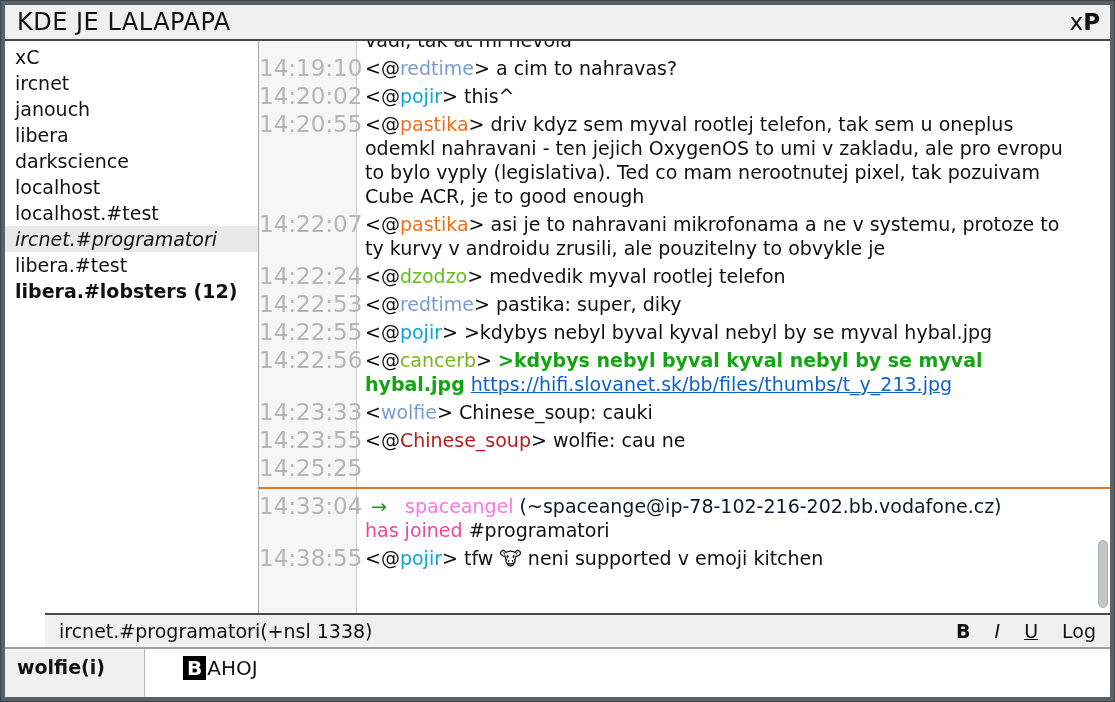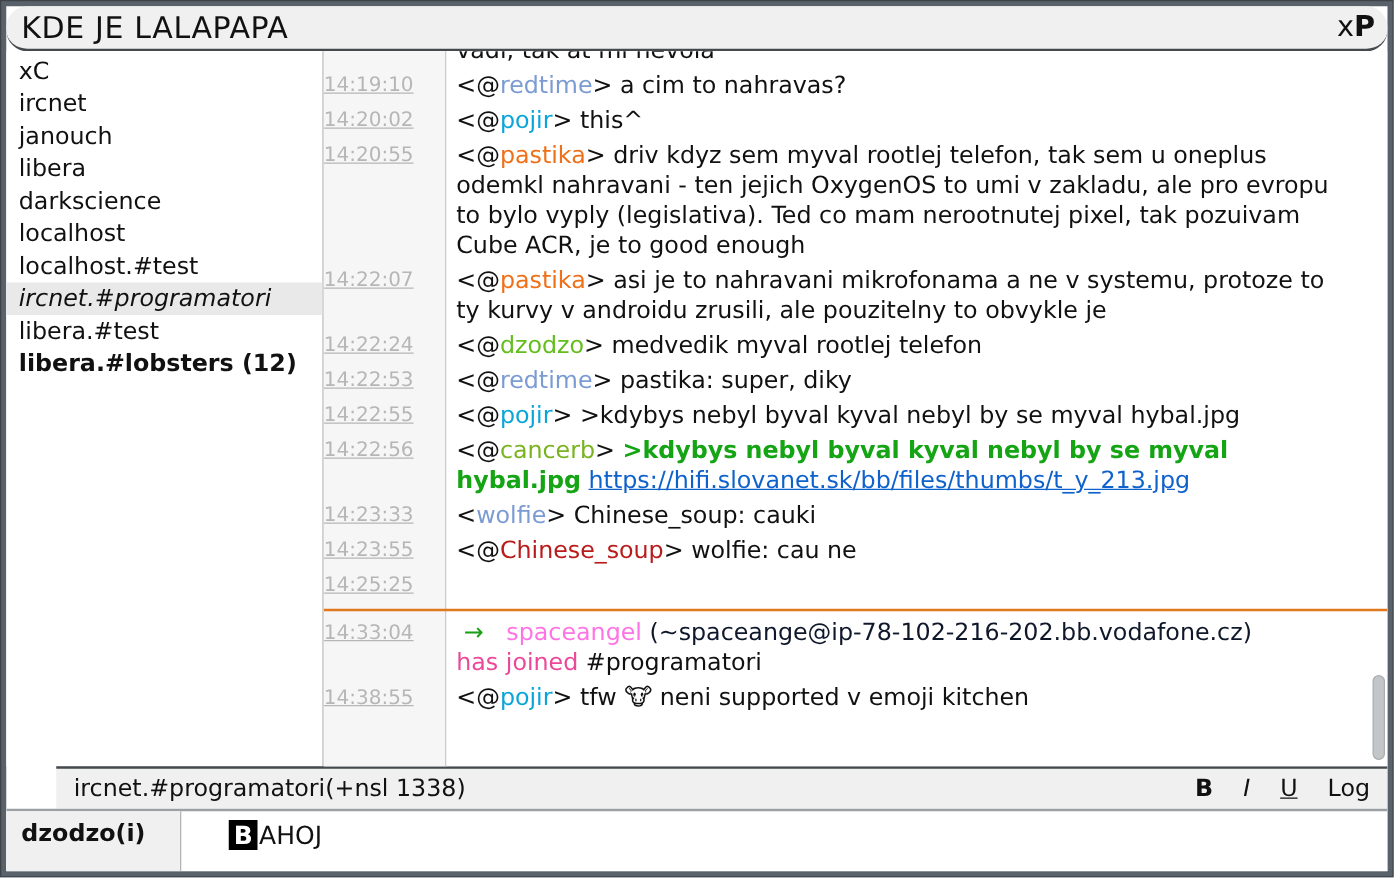--- a/index.html
+++ b/index.html
@@ -13,21 +13,20 @@
     display:flex;flex-direction:column;
     color:#111;
     overflow:hidden;
   }
   .titlebar{
     height:36px;flex:none;
     background:var(--titlebar-bg,#f0f0f0);
     border-bottom:2px solid var(--chrome-line,#43494d);
     display:flex;align-items:center;justify-content:space-between;
     padding:0 10px 0 12px;
-    border-radius:17px;
   }
   .titlebar .title{font-size:24px;letter-spacing:0.5px;}
   .titlebar .controls{font-size:23px;}
   .titlebar .ctrl-x{font-weight:normal;cursor:default;}
   .titlebar .ctrl-p{font-weight:bold;cursor:default;}
   .main{flex:1;display:flex;min-height:0;}
   .sidebar{
     width:254px;flex:none;background:#fff;
     border-right:1px solid #a6a6a6;
     padding-top:3px;font-size:19px;line-height:26px;overflow:hidden;
@@ -40,21 +39,21 @@
   .timecol-bg{
     position:absolute;left:0;top:0;bottom:0;width:98px;
     background:var(--timecol-bg,#f6f6f6);
     border-right:1px solid #cccccc;
   }
   .messages{position:absolute;inset:0;overflow:hidden;}
   .messages-inner{margin-top:-15px;}
   .row{display:flex;padding:2px 0;font-size:19px;line-height:24px;}
   .time{
     width:98px;flex:none;text-align:left;padding-right:7px;
-    color:var(--timestamp,#b6b6b6);font-size:16px;text-decoration:underline;
+    color:var(--timestamp,#b6b6b6);font-size:23px;
   }
   .msg{
     flex:1;min-width:0;padding-left:8px;padding-right:46px;
     white-space:pre-wrap;overflow-wrap:anywhere;word-break:break-word;
   }
   .sep-row{height:7px;border-bottom:2px solid var(--separator,#e0781e);margin-bottom:3px;}
   .scroll-thumb{
     position:absolute;right:2px;bottom:5px;width:10px;height:68px;
     background:#c2c6c8;border:1px solid #a9adaf;border-radius:6px;cursor:pointer;
   }
@@ -180,17 +179,17 @@
     <span>ircnet.#programatori(+nsl 1338)</span>
     <div class="format-buttons">
         <span class="fmt bold">B</span>
         <span class="fmt italic">I</span>
         <span class="fmt underline">U</span>
         <span class="fmt plain">Log</span>
       </div>
   </div>
 
   <div class="inputrow">
-    <div class="nick">dzodzo(i)</div>
+    <div class="nick">wolfie(i)</div>
     <div class="input"><span class="bmark">B</span><span>AHOJ</span></div>
   </div>
 
 </div>
 
 </body></html>

